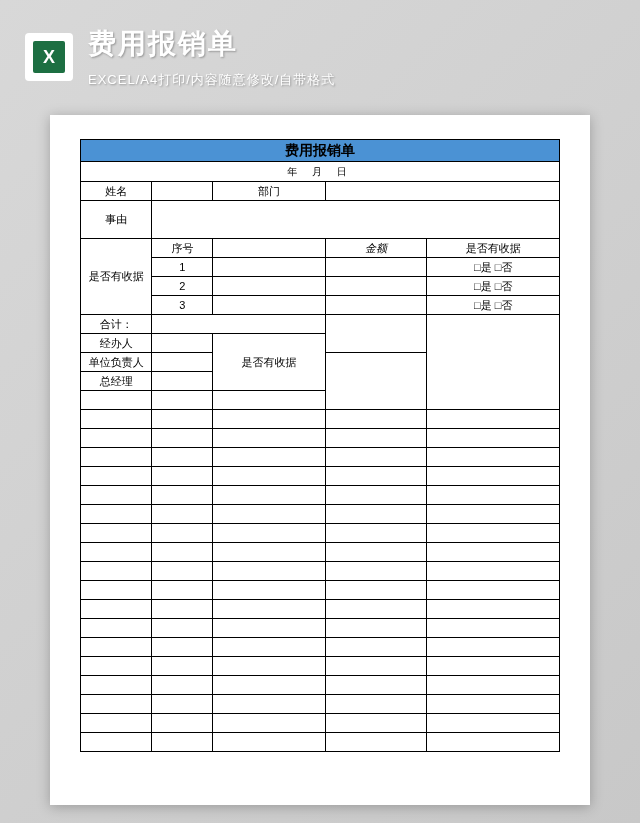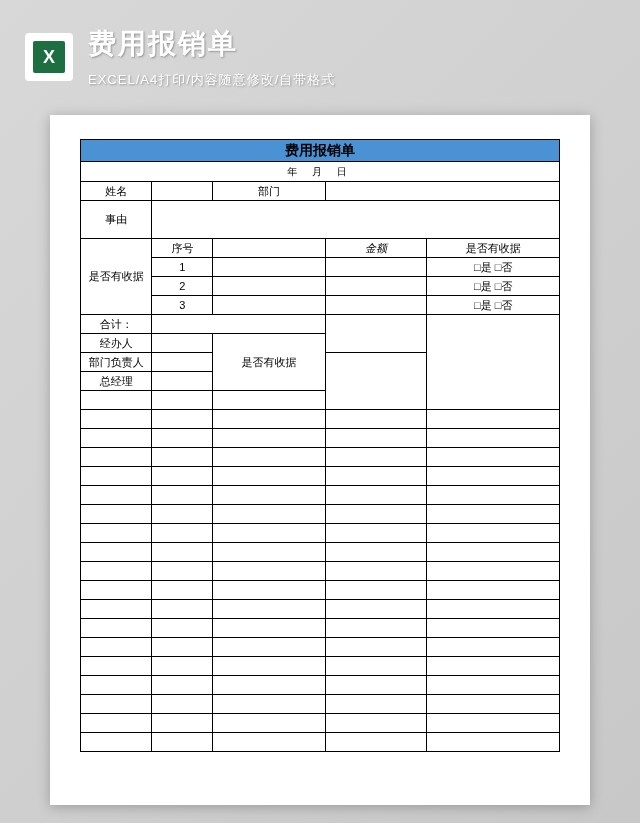--- a/index.html
+++ b/index.html
@@ -155,21 +155,21 @@
       <td colspan="2"></td>
       <td rowspan="2"></td>
       <td rowspan="5"></td>
     </tr>
     <tr>
       <td>经办人</td>
       <td></td>
       <td rowspan="3">是否有收据</td>
     </tr>
     <tr>
-      <td>部门负责人</td>
+      <td>单位负责人</td>
       <td></td>
       <td rowspan="3"></td>
     </tr>
     <tr>
       <td>总经理</td>
       <td></td>
     </tr>
     <tr>
       <td></td>
       <td></td>

